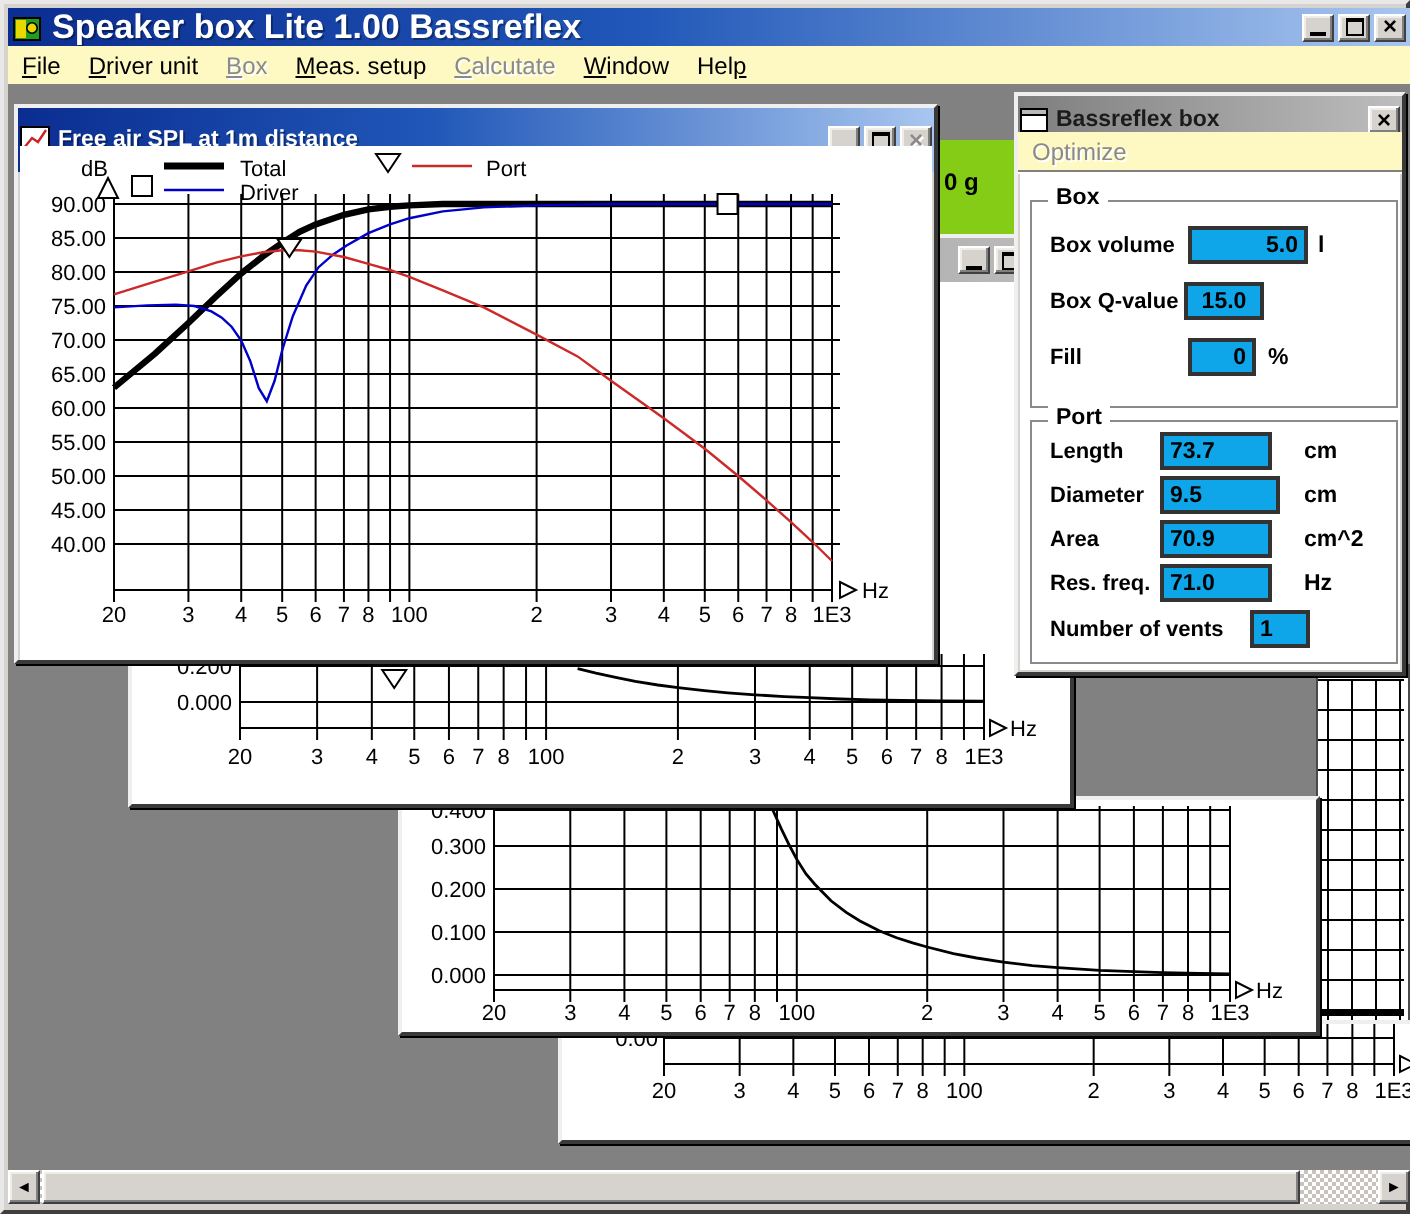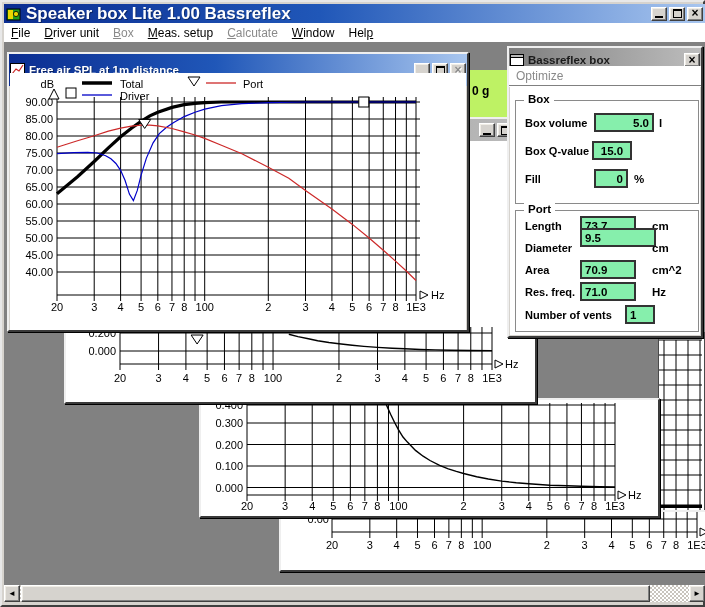--- a/index.html
+++ b/index.html
@@ -16,37 +16,37 @@
   .tb-btns{margin-left:auto;display:flex;gap:2px;}
   .b3{width:16px;height:14px;background:#d6d3ce;position:relative;box-sizing:border-box;
     border:1px solid;border-color:#ffffff #404040 #404040 #ffffff;
     box-shadow:inset -1px -1px 0 #808080,inset 1px 1px 0 #f0ede6;
     display:flex;align-items:center;justify-content:center;}
   .gl-min{width:8px;height:2px;background:#000;margin-top:7px;}
   .gl-max{width:9px;height:9px;box-sizing:border-box;border:1px solid #000;border-top:2px solid #000;}
   .gl-x{font-size:12px;font-weight:bold;color:#000;line-height:10px;margin-top:-1px;}
   .gl-x.dis{color:#8a8a8a;text-shadow:1px 1px 0 #fff;}
   
-  .menubar{height:19px;display:flex;align-items:center;font-size:12px;background:#ffffff;
+  .menubar{height:19px;display:flex;align-items:center;font-size:12px;background:#fef9c3;
     border-bottom:1px solid #808080;box-shadow:0 1px 0 #fff;}
   .menu-item{padding:1px 7px;color:#000;}
   .menu-item.dis{color:#8a8a8a;text-shadow:1px 1px 0 #fff;}
   
   .win{position:absolute;background:#d6d3ce;box-sizing:border-box;
     border:2px solid;border-color:#efefef #3a3a3a #3a3a3a #efefef;
     box-shadow:1px 1px 0 #000;}
   .win .content{position:absolute;background:#fff;overflow:hidden;}
   svg text{font-family:"Liberation Sans",sans-serif;font-size:11px;fill:#000;}
   
   .dlg-body{position:absolute;left:1px;right:1px;top:38px;bottom:1px;background:#fff;}
   .grp{position:absolute;border:1px solid #8a8a8a;box-shadow:1px 1px 0 #fff,inset 1px 1px 0 #fff;}
   .grp-label{position:absolute;top:-8px;left:8px;background:#fff;padding:0 4px;
     font-size:11.5px;font-weight:bold;}
   .fld-label{position:absolute;font-size:11px;font-weight:bold;white-space:nowrap;}
-  .fld{position:absolute;height:19px;box-sizing:border-box;background:#86efac;
+  .fld{position:absolute;height:19px;box-sizing:border-box;background:#0ea5e9;
     border:2px solid #333;font:11.5px "Liberation Sans",sans-serif;font-weight:bold;
     padding:4px 3px;outline:none;}
   .fld.ra{text-align:right;} .fld.ca{text-align:center;}
   .unit{position:absolute;font-size:11.5px;font-weight:bold;}
   
   .hscroll{position:absolute;left:2px;top:583px;width:701px;height:17px;
     background-image:conic-gradient(#fff 25%,#c8c4bd 0 50%,#fff 0 75%,#c8c4bd 0);
     background-size:4px 4px;}
   .sb-btn{position:absolute;top:0;width:16px;height:17px;background:#d6d3ce;box-sizing:border-box;
     border:1px solid;border-color:#ffffff #404040 #404040 #ffffff;
@@ -86,21 +86,21 @@
       <span class="menu-item"><u>D</u>river unit</span>
       <span class="menu-item dis"><u>B</u>ox</span>
       <span class="menu-item"><u>M</u>eas. setup</span>
       <span class="menu-item dis"><u>C</u>alcutate</span>
       <span class="menu-item"><u>W</u>indow</span>
       <span class="menu-item">Hel<u>p</u></span>
     </div>
 
   <div id="client" style="position:absolute;left:2px;top:40px;width:701px;height:543px;background:#818181;overflow:hidden;">
 
-    <div style="position:absolute;left:458px;top:28px;width:50px;height:52px;background:#bef264;">
+    <div style="position:absolute;left:458px;top:28px;width:50px;height:52px;background:#84cc16;">
       <span style="position:absolute;left:10px;top:14px;font-size:12px;font-weight:bold;">0 g</span>
     </div>
 
     <div style="position:absolute;left:654px;top:290px;width:45px;height:198px;background:#fff;border-left:1px solid #4a4a4a;border-right:1px solid #4a4a4a;">
       <svg id="svg-grid" width="43" height="198">
           <line x1="5" x2="5" y1="8" y2="188" stroke="#000"></line>
           <line x1="17" x2="17" y1="8" y2="188" stroke="#000"></line>
           <line x1="29" x2="29" y1="8" y2="188" stroke="#000"></line>
           <line x1="41" x2="41" y1="8" y2="188" stroke="#000"></line>
           <line x1="0" x2="43" y1="8" y2="8" stroke="#000"></line>
@@ -513,21 +513,21 @@
           <input class="fld ra" style="left: 78px; top: 68px; width: 34px;" readonly="" value="0">
           <span class="unit" style="left:118px;top:72px;">%</span>
         </div>
 
         <div class="grp" style="left:5px;top:124px;width:182px;height:120px;">
           <span class="grp-label">Port</span>
           <span class="fld-label" style="left:9px;top:9px;">Length</span>
           <input class="fld" style="left: 64px; top: 5px; width: 56px;" readonly="" value="73.7">
           <span class="unit" style="left:136px;top:9px;">cm</span>
           <span class="fld-label" style="left:9px;top:31px;">Diameter</span>
-          <input class="fld" style="left: 64px; top: 17px; width: 76px;" readonly="" value="9.5">
+          <input class="fld" style="left: 64px; top: 27px; width: 60px;" readonly="" value="9.5">
           <span class="unit" style="left:136px;top:31px;">cm</span>
           <span class="fld-label" style="left:9px;top:53px;">Area</span>
           <input class="fld" style="left: 64px; top: 49px; width: 56px;" readonly="" value="70.9">
           <span class="unit" style="left:136px;top:53px;">cm^2</span>
           <span class="fld-label" style="left:9px;top:75px;">Res. freq.</span>
           <input class="fld" style="left: 64px; top: 71px; width: 56px;" readonly="" value="71.0">
           <span class="unit" style="left:136px;top:75px;">Hz</span>
           <span class="fld-label" style="left:9px;top:98px;">Number of vents</span>
           <input class="fld" style="left: 109px; top: 94px; width: 30px;" readonly="" value="1">
         </div>

